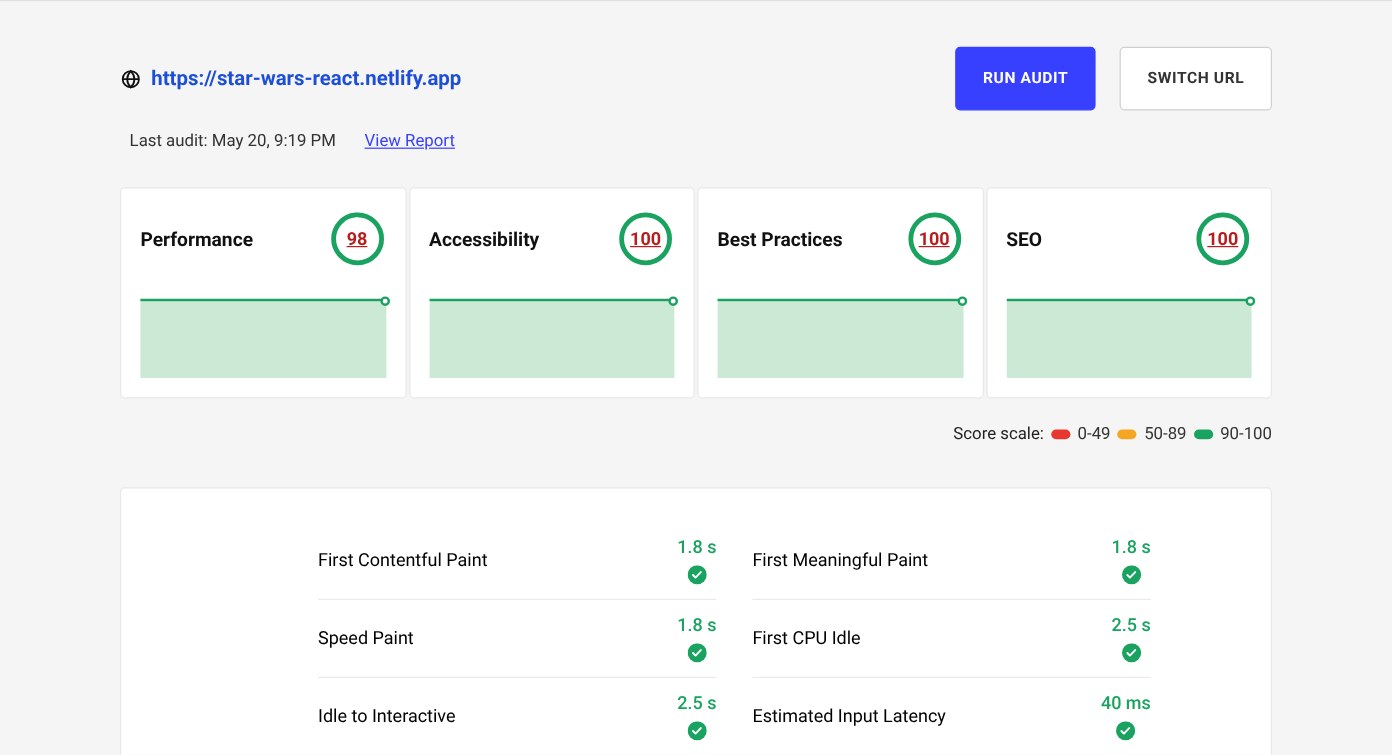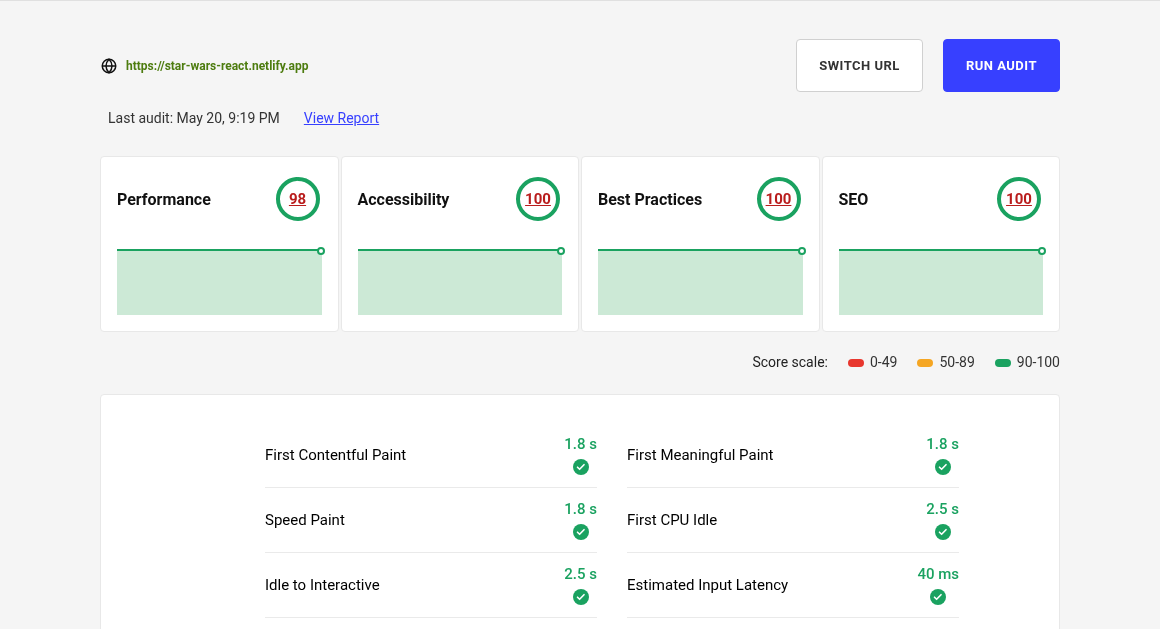--- a/index.html
+++ b/index.html
@@ -25,23 +25,23 @@
       display: flex;
       align-items: center;
       gap: 8px;
     }
     .globe-icon {
       width: 18px;
       height: 18px;
       display: inline-block;
     }
     .url-text {
-      font-size: 12px;
+      font-size: 17px;
       font-weight: 700;
-      color: #4d7c0f;
+      color: #1d4ed8;
     }
     .btn-group {
       display: flex;
       gap: 20px;
     }
     .btn {
       font-size: 13px;
       font-weight: 700;
       letter-spacing: 0.5px;
       padding: 18px 22px;
@@ -133,24 +133,24 @@
       width: 8px;
       height: 8px;
       border-radius: 50%;
       background: #fff;
       border: 2px solid #1aa260;
     }
     .scale-row {
       display: flex;
       justify-content: flex-end;
       align-items: center;
-      gap: 20px;
+      gap: 6px;
       font-size: 14px;
       color: #333;
-      margin-bottom: 24px;
+      margin-bottom: 36px;
     }
     .scale-label { color: #222; }
     .swatch {
       display: inline-block;
       width: 16px;
       height: 8px;
       border-radius: 4px;
       margin-right: 6px;
       vertical-align: middle;
     }
@@ -210,22 +210,22 @@
       <span class="globe-icon">
         <svg viewBox="0 0 24 24" width="18" height="18" fill="none" stroke="#111" stroke-width="2">
           <circle cx="12" cy="12" r="9"></circle>
           <path d="M3 12h18"></path>
           <path d="M12 3c2.5 2.5 4 5.5 4 9s-1.5 6.5-4 9c-2.5-2.5-4-5.5-4-9s1.5-6.5 4-9z"></path>
         </svg>
       </span>
       <span class="url-text">https://star-wars-react.netlify.app</span>
     </div>
     <div class="btn-group">
+      <button class="btn btn-primary">RUN AUDIT</button>
       <button class="btn btn-outline">SWITCH URL</button>
-      <button class="btn btn-primary">RUN AUDIT</button>
     </div>
   </div>
 
   <div class="subheader">
     <span class="last-audit">Last audit: May 20, 9:19 PM</span>
     <a class="view-report" href="#">View Report</a>
   </div>
 
   <div class="cards-row">
 

